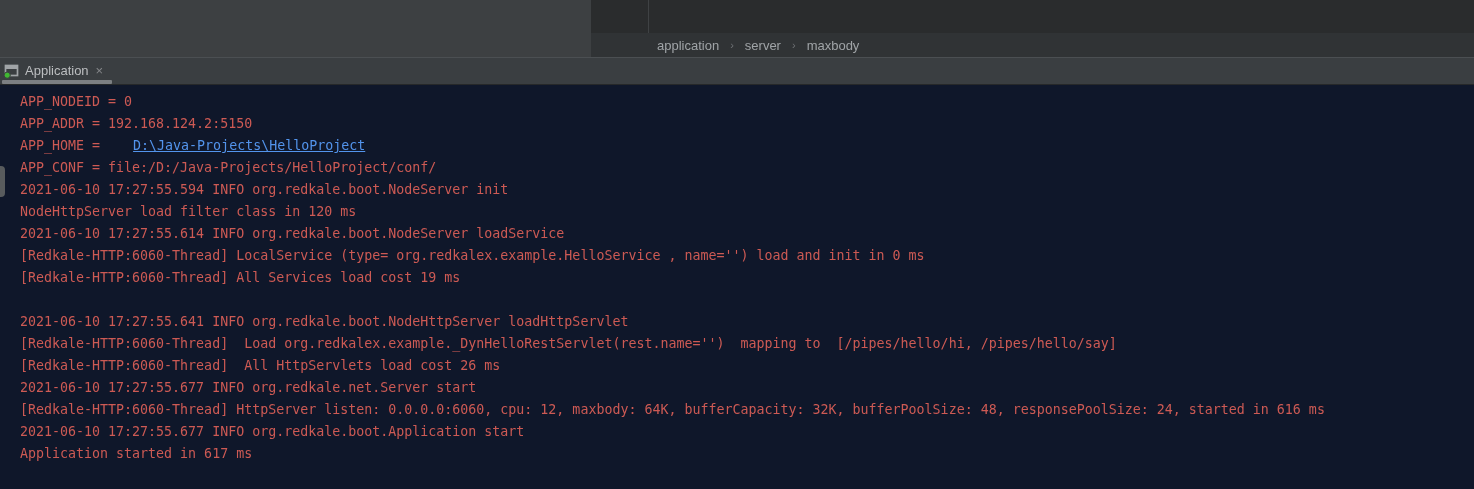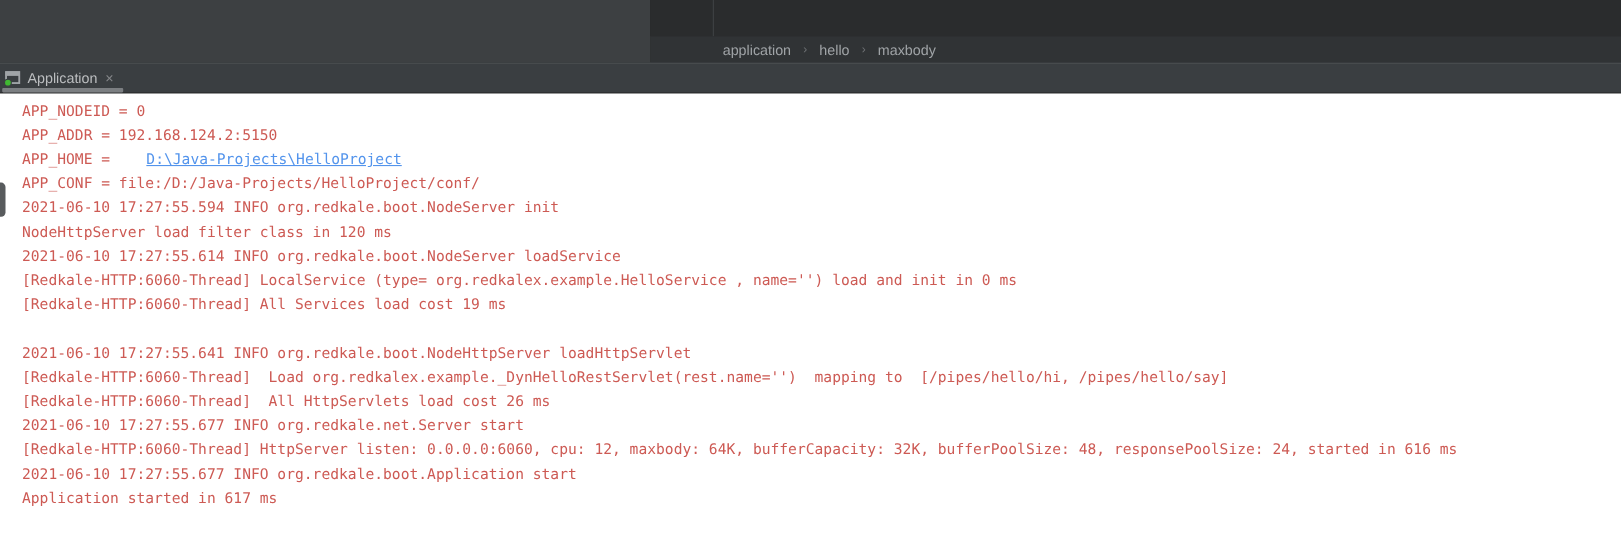--- a/index.html
+++ b/index.html
@@ -53,21 +53,21 @@
   .tab-close { color:#85878a; font-size:13px; line-height:1; padding:0 2px; cursor:pointer; }
   .tab-underline {
     position:absolute; left:2px; top:22px; width:110px; height:4px;
     background:#7c7f82; border-radius:1px;
   }
   .run-icon { position:relative; width:17px; height:17px; }
 
   
   .console {
     position:absolute; left:0; top:85px; right:0; bottom:0;
-    background:#ffffff;
+    background:#0f172a;
     padding:6px 0 0 20px;
     font-family:"DejaVu Sans Mono", monospace;
     font-size:13.3px; line-height:22px;
     color:#cd5a54;
     white-space:pre;
     overflow:hidden;
   }
   .log-line { min-height:22px; }
   .log-link { color:#5394ec; text-decoration:underline; cursor:pointer;padding-left:25px; }
 
@@ -80,21 +80,21 @@
 <body>
 
 <div class="editor-panel"></div>
 
 <div class="top-right-strip"></div>
 <div class="top-vertical-divider"></div>
 
 <div class="breadcrumb-bar">
   <span class="crumb">application</span>
   <span class="crumb-sep">›</span>
-  <span class="crumb">hello</span>
+  <span class="crumb">server</span>
   <span class="crumb-sep">›</span>
   <span class="crumb">maxbody</span>
 </div>
 
 <div class="tab-bar">
   <div class="tab">
     <span class="run-icon">
       <svg width="17" height="17" viewBox="0 0 17 17">
         <rect x="2.5" y="3.5" width="12" height="10" fill="none" stroke="#a0a4a7" stroke-width="1.7"></rect>
         <rect x="2" y="3" width="13" height="4" fill="#a0a4a7"></rect>

